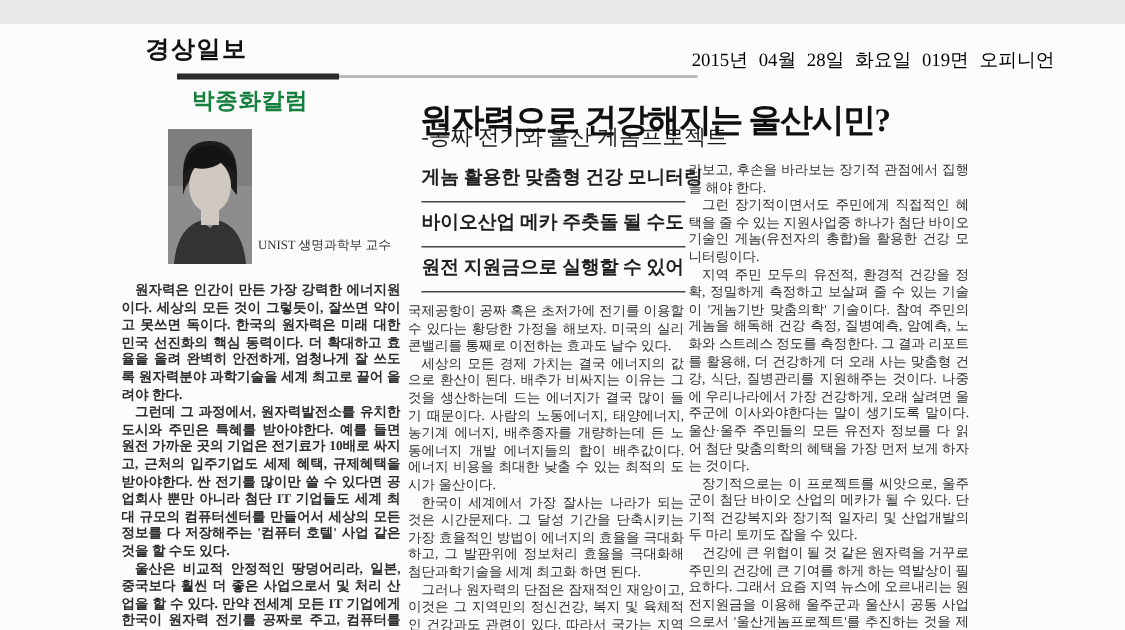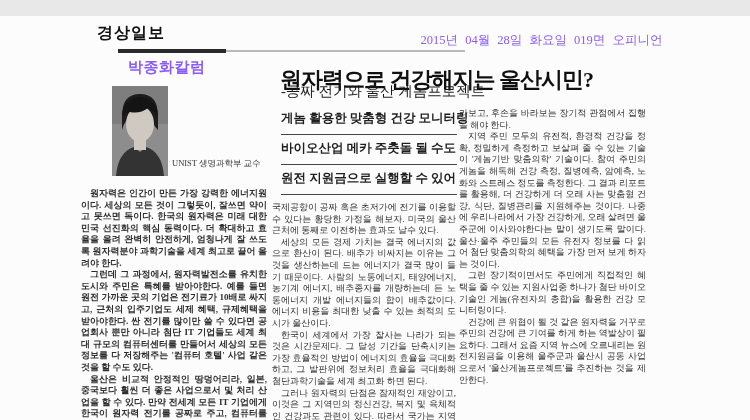--- a/index.html
+++ b/index.html
@@ -8,28 +8,28 @@
     background:#fcfcfc; overflow:hidden;
     font-family:"Liberation Serif","DejaVu Serif",serif; color:#222;
   }
   .masthead-name {
     position:absolute; left:97px; top:7px;
     font-size:16px; font-weight:bold; letter-spacing:1px; color:#111;
     font-family:"Liberation Sans","DejaVu Sans",sans-serif;
   }
   .edition-line {
     position:absolute; left:380px; top:16px; width:323px;
-    text-align:center; font-size:12.5px; color:#8b5cf6; word-spacing:4px;
+    text-align:right; font-size:12.5px; color:#000000; word-spacing:4px;
   }
   .col-rule { position:absolute; left:118px; top:33px; width:347px; height:4px; }
   .col-rule .dark  { position:absolute; left:0;   top:0; width:108px; height:4px; background:#2b2b2b; }
   .col-rule .light { position:absolute; left:108px; top:1px; width:239px; height:2px; background:#b9b9b9; }
   .column-title {
     position:absolute; left:128px; top:42px;
-    font-size:15px; font-weight:bold; color:#8b5cf6; letter-spacing:0.5px;
+    font-size:15px; font-weight:bold; color:#15803d; letter-spacing:0.5px;
     font-family:"Liberation Sans","DejaVu Sans",sans-serif;
   }
   .photo { position:absolute; left:112px; top:70px; width:56px; height:90px; background:#8f8f8f; }
   .photo svg { display:block; width:100%; height:100%; }
   .photo-caption { position:absolute; left:172px; top:142px; font-size:8.5px; color:#333; white-space:nowrap;text-align:right; }
 
   .headline {
     position:absolute; left:280px; top:34px;
     font-size:22px; font-weight:bold; color:#101010;
     letter-spacing:-1px; white-space:nowrap;
@@ -90,25 +90,26 @@
     <div class="deck-item">바이오산업 메카 주춧돌 될 수도</div>
     <div class="deck-item">원전 지원금으로 실행할 수 있어</div>
   </div>
 
   <div class="body-col" id="col1">
       <p>원자력은 인간이 만든 가장 강력한 에너지원이다. 세상의 모든 것이 그렇듯이, 잘쓰면 약이고 못쓰면 독이다. 한국의 원자력은 미래 대한민국 선진화의 핵심 동력이다. 더 확대하고 효율을 올려 완벽히 안전하게, 엄청나게 잘 쓰도록 원자력분야 과학기술을 세계 최고로 끌어 올려야 한다.</p>
       <p>그런데 그 과정에서, 원자력발전소를 유치한 도시와 주민은 특혜를 받아야한다. 예를 들면 원전 가까운 곳의 기업은 전기료가 10배로 싸지고, 근처의 입주기업도 세제 혜택, 규제혜택을 받아야한다. 싼 전기를 많이만 쓸 수 있다면 공업회사 뿐만 아니라 첨단 IT 기업들도 세계 최대 규모의 컴퓨터센터를 만들어서 세상의 모든 정보를 다 저장해주는 '컴퓨터 호텔' 사업 같은 것을 할 수도 있다.</p>
       <p>울산은 비교적 안정적인 땅덩어리라, 일본, 중국보다 훨씬 더 좋은 사업으로서 및 처리 산업을 할 수 있다. 만약 전세계 모든 IT 기업에게 한국이 원자력 전기를 공짜로 주고, 컴퓨터를 놓을 공간을 공짜로 주고, 울산근처에 인천공항만</p>
     </div>
   <div class="body-col" id="col2">
-      <p class="no-indent">국제공항이 공짜 혹은 초저가에 전기를 이용할 수 있다는 황당한 가정을 해보자. 미국의 울산근처에 통째로 이전하는 효과도 날수 있다.</p>
+      <p class="no-indent">국제공항이 공짜 혹은 초저가에 전기를 이용할 수 있다는 황당한 가정을 해보자. 미국의 실리콘밸리를 통째로 이전하는 효과도 날수 있다.</p>
       <p>세상의 모든 경제 가치는 결국 에너지의 값으로 환산이 된다. 배추가 비싸지는 이유는 그것을 생산하는데 드는 에너지가 결국 많이 들기 때문이다. 사람의 노동에너지, 태양에너지, 농기계 에너지, 배추종자를 개량하는데 든 노동에너지 개발 에너지들의 합이 배추값이다. 에너지 비용을 최대한 낮출 수 있는 최적의 도시가 울산이다.</p>
       <p>한국이 세계에서 가장 잘사는 나라가 되는 것은 시간문제다. 그 달성 기간을 단축시키는 가장 효율적인 방법이 에너지의 효율을 극대화하고, 그 발판위에 정보처리 효율을 극대화해 첨단과학기술을 세계 최고화 하면 된다.</p>
       <p>그러나 원자력의 단점은 잠재적인 재앙이고, 이것은 그 지역민의 정신건강, 복지 및 육체적인 건강과도 관련이 있다. 따라서 국가는 지역민들에게 현재의 단기성 원전 지원금을 30년 앞을 바</p>
     </div>
   <div class="body-col" id="col3">
       <p class="no-indent">라보고, 후손을 바라보는 장기적 관점에서 집행을 해야 한다.</p>
+      <p>그런 장기적이면서도 주민에게 직접적인 혜택을 줄 수 있는 지원사업중 하나가 첨단 바이오 기술인 게놈(유전자의 총합)을 활용한 건강 모니터링이다.</p>
       <p>지역 주민 모두의 유전적, 환경적 건강을 정확, 정밀하게 측정하고 보살펴 줄 수 있는 기술이 '게놈기반 맞춤의학' 기술이다. 참여 주민의 게놈을 해독해 건강 측정, 질병예측, 암예측, 노화와 스트레스 정도를 측정한다. 그 결과 리포트를 활용해, 더 건강하게 더 오래 사는 맞춤형 건강, 식단, 질병관리를 지원해주는 것이다. 나중에 우리나라에서 가장 건강하게, 오래 살려면 울주군에 이사와야한다는 말이 생기도록 말이다. 울산·울주 주민들의 모든 유전자 정보를 다 읽어 첨단 맞춤의학의 혜택을 가장 먼저 보게 하자는 것이다.</p>
-      <p>그런 장기적이면서도 주민에게 직접적인 혜택을 줄 수 있는 지원사업중 하나가 첨단 바이오 기술인 게놈(유전자의 총합)을 활용한 건강 모니터링이다.</p>
+      <p>장기적으로는 이 프로젝트를 씨앗으로, 울주군이 첨단 바이오 산업의 메카가 될 수 있다. 단기적 건강복지와 장기적 일자리 및 산업개발의 두 마리 토끼도 잡을 수 있다.</p>
       <p>건강에 큰 위협이 될 것 같은 원자력을 거꾸로 주민의 건강에 큰 기여를 하게 하는 역발상이 필요하다. 그래서 요즘 지역 뉴스에 오르내리는 원전지원금을 이용해 울주군과 울산시 공동 사업으로서 '울산게놈프로젝트'를 추진하는 것을 제안한다.</p>
     </div>
 
 </div>
 
 </body></html>

